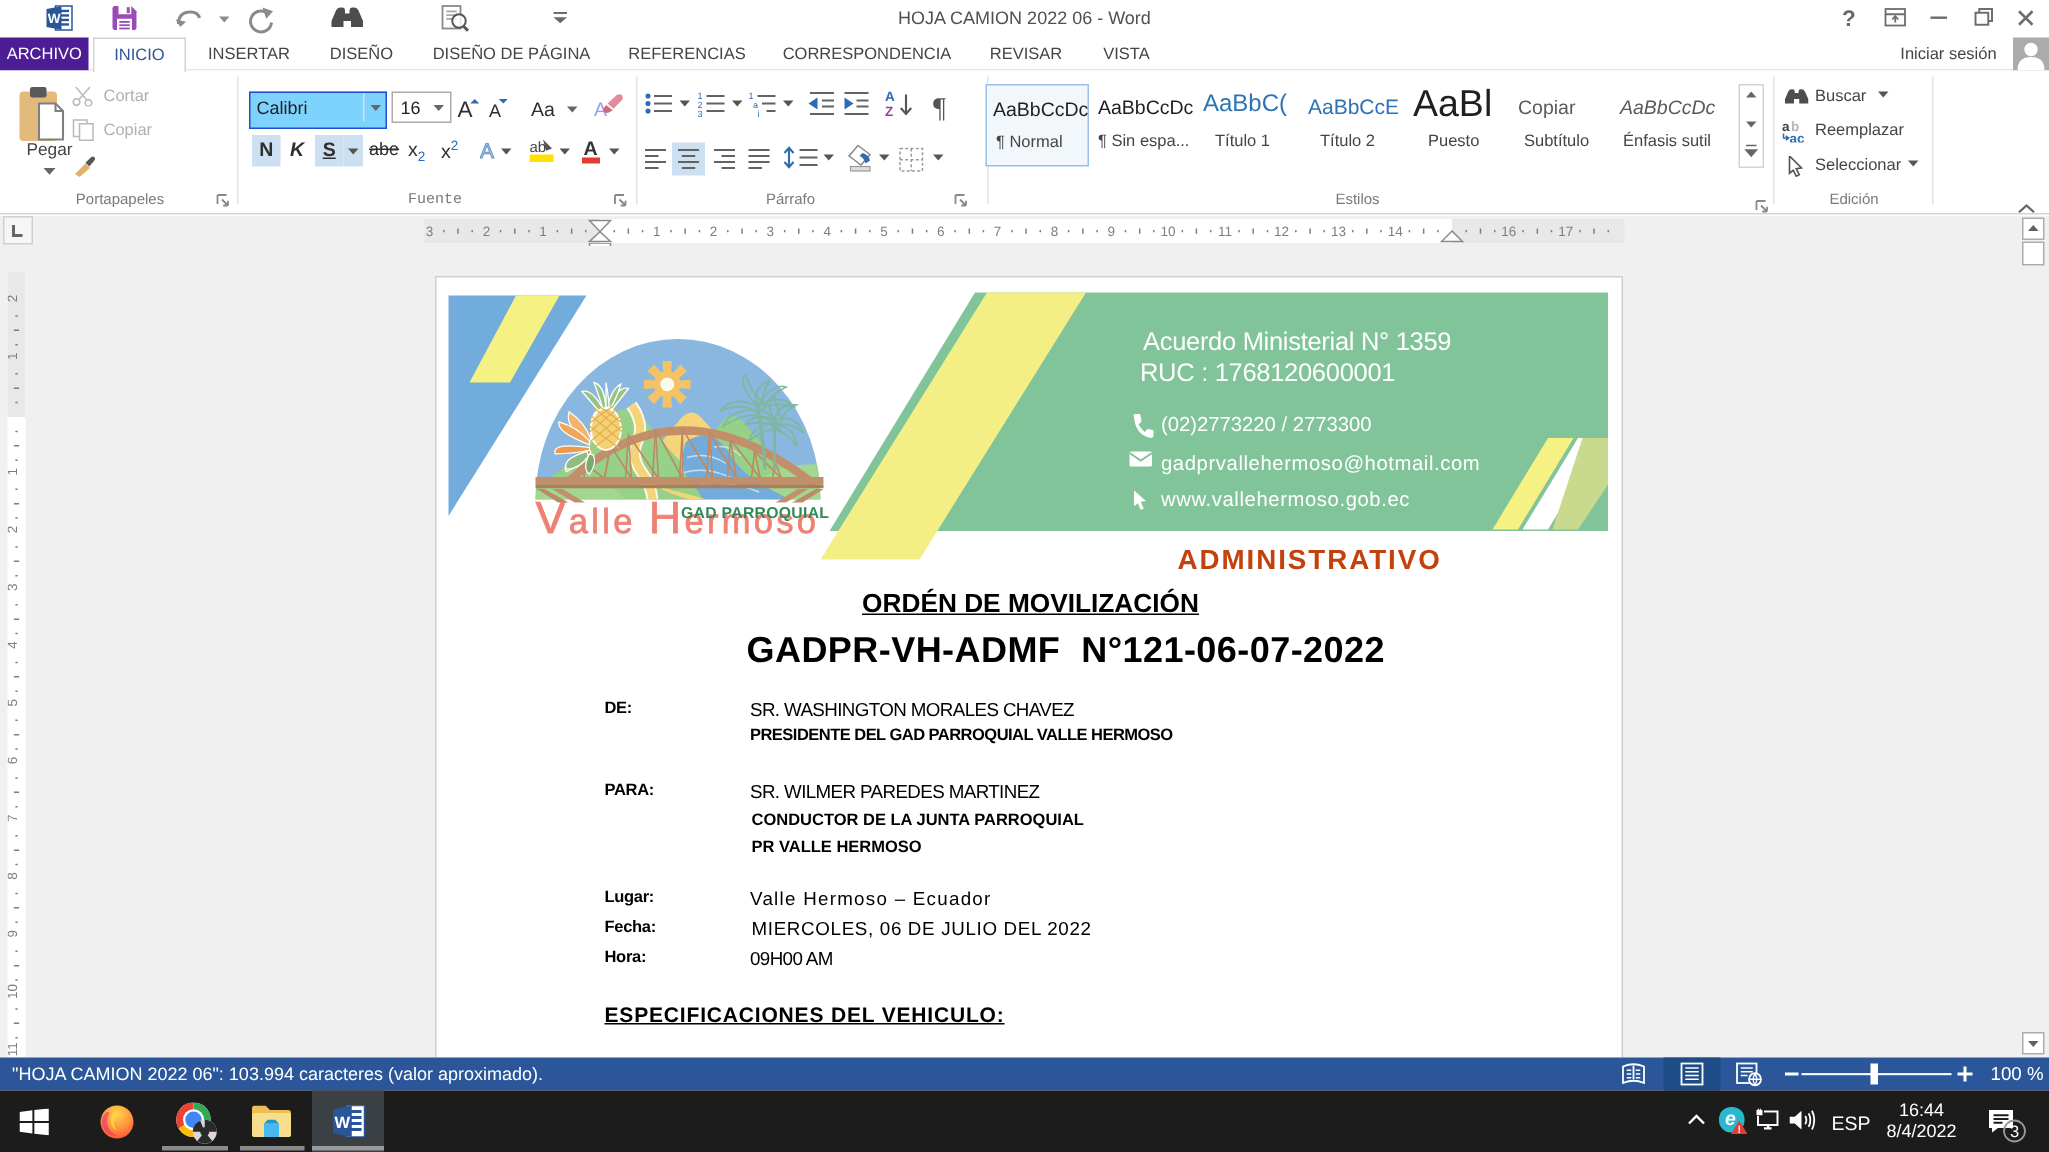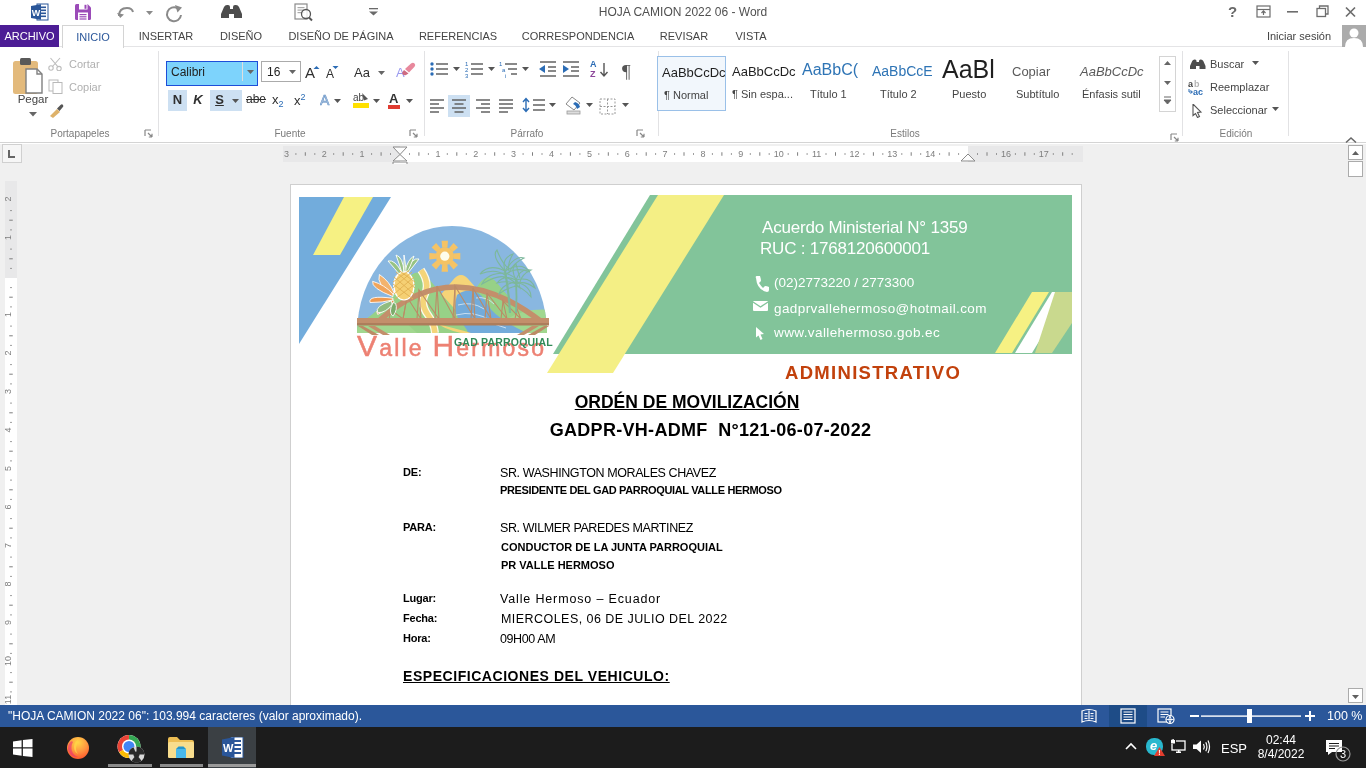--- a/index.html
+++ b/index.html
@@ -404,21 +404,21 @@
         <path d="M1 1 V7 M1 1 H7" stroke="#888" fill="none" stroke-width="1.2"></path>
         <path d="M4 4 L8 8 M8 8 v-3.2 M8 8 h-3.2" stroke="#888" fill="none" stroke-width="1.2"></path>
       </svg>
     </div>
   <div class="abs" style="left:1344px;top:84px;"><svg width="14" height="10">
         <path d="M2 7.5 L7 3 L12 7.5" stroke="#666" fill="none" stroke-width="1.5"></path>
       </svg></div>
   <div class="gsep" style="left:1182px;"></div>
   <div class="gsep" style="left:1288px;"></div>
   <div class="glabel" style="left:20px;width:120px;">Portapapeles</div>
-  <div class="glabel" style="left:230px;width:120px;">Fuente</div>
+  <div class="glabel" style="left:230px;width:120px;font-family:Liberation Mono, monospace;">Fuente</div>
   <div class="glabel" style="left:467px;width:120px;">Párrafo</div>
   <div class="glabel" style="left:845px;width:120px;">Estilos</div>
   <div class="glabel" style="left:1176px;width:120px;">Edición</div>
 </div>
 
 <div id="rulerrow">
   <div id="hruler">
       <div class="white"></div>
     <div class="abs" style="left:0;top:0;"><svg width="800" height="16">
       <line x1="12.9" y1="7.25" x2="12.9" y2="8.75" stroke="#7e7e7e" stroke-width="1"></line>
@@ -722,21 +722,21 @@
       <path d="M3 2 Q2 0 4 0 L7 0 Q8 3 8 5 L6 7 Q8 10 10 12 L12 10 Q14 10 16 11 L16 14 Q16 16 14 16 Q4 14 3 2 Z" fill="#fff" transform="translate(1,1)"></path>
       <g transform="translate(0,26)">
           <rect x="1" y="0" width="15" height="10" rx="1" fill="#fff"></rect>
           <path d="M1 1 L8.5 6 L16 1" stroke="#82c49a" stroke-width="1.4" fill="none"></path>
         </g>
       <path d="M4 52 L12 59 L8.5 59.5 L10.5 64 L8.5 65 L6.5 60.5 L4 62.5 Z" fill="#fff"></path>
     </svg>
     <div class="pgabs" style="left:494px;top:177px;font-size:18.5px;font-weight:bold;color:#c2410c;letter-spacing:1.3px;">ADMINISTRATIVO</div>
 
     <div class="pgabs" style="left:0;top:207px;width:792px;text-align:center;font-size:17.5px;font-weight:bold;color:#000;"><span style="text-decoration:underline;">ORDÉN DE MOVILIZACIÓN</span></div>
-    <div class="pgabs" style="left:0;top:235px;width:792px;text-align:center;font-size:18px;letter-spacing:0.3px;font-weight:bold;color:#000;padding-left:47px;">GADPR-VH-ADMF&nbsp; N°121-06-07-2022</div>
+    <div class="pgabs" style="left:0;top:235px;width:792px;text-align:center;font-size:24px;letter-spacing:0.3px;font-weight:bold;color:#000;padding-left:47px;">GADPR-VH-ADMF&nbsp; N°121-06-07-2022</div>
     <div class="pgabs doclbl" style="left:112px;top:281px;">DE:</div>
     <div class="pgabs docval" style="left:209px;top:281px;">SR. WASHINGTON MORALES CHAVEZ</div>
     <div class="pgabs doclbl" style="left:209px;top:299px;letter-spacing:-0.35px;">PRESIDENTE DEL GAD PARROQUIAL VALLE HERMOSO</div>
     <div class="pgabs doclbl" style="left:112px;top:336px;">PARA:</div>
     <div class="pgabs docval" style="left:209px;top:336px;">SR. WILMER PAREDES MARTINEZ</div>
     <div class="pgabs doclbl" style="left:210px;top:356px;letter-spacing:0px;">CONDUCTOR DE LA JUNTA PARROQUIAL</div>
     <div class="pgabs doclbl" style="left:210px;top:374px;letter-spacing:0px;">PR VALLE HERMOSO</div>
     <div class="pgabs doclbl" style="left:112px;top:407px;">Lugar:</div>
     <div class="pgabs docval" style="left:209px;top:407px;letter-spacing:0.85px;">Valle Hermoso – Ecuador</div>
     <div class="pgabs doclbl" style="left:112px;top:427px;">Fecha:</div>
@@ -879,21 +879,21 @@
 
   <svg class="abs" style="left:1193px;top:12px;" width="19" height="16">
     <path d="M0 5.5 H3.5 L8 1.5 V14 L3.5 10 H0 Z" fill="#fff"></path>
     <g stroke="#fff" fill="none" stroke-width="1.2">
         <path d="M10.5 5 Q12 7.7 10.5 10.5"></path>
         <path d="M12.8 3.2 Q15 7.7 12.8 12.2"></path>
         <path d="M15 1.5 Q18 7.7 15 14"></path>
       </g>
   </svg>
   <div class="abs" style="left:1221px;top:14px;font-size:13px;color:#fff;">ESP</div>
-  <div class="abs" style="left:1245px;top:6px;width:72px;text-align:center;font-size:12px;color:#fff;">02:44</div>
+  <div class="abs" style="left:1245px;top:6px;width:72px;text-align:center;font-size:12px;color:#fff;">16:44</div>
   <div class="abs" style="left:1245px;top:20px;width:72px;text-align:center;font-size:12px;color:#fff;">8/4/2022</div>
 
   <svg class="abs" style="left:1325px;top:12px;" width="26" height="24">
     <path d="M1 1 H17 V13 H7 L3 16 V13 H1 Z" fill="#fff"></path>
     <g stroke="#1c1c1c" stroke-width="1.2">
         <path d="M4 4.5 H14 M4 7 H14 M4 9.5 H10"></path>
       </g>
     <circle cx="18" cy="15" r="7" fill="none" stroke="#9a9a9a" stroke-width="1.2"></circle>
     <text x="18" y="19" font-size="11" fill="#fff" text-anchor="middle" font-family="Liberation Sans">3</text>
   </svg>

